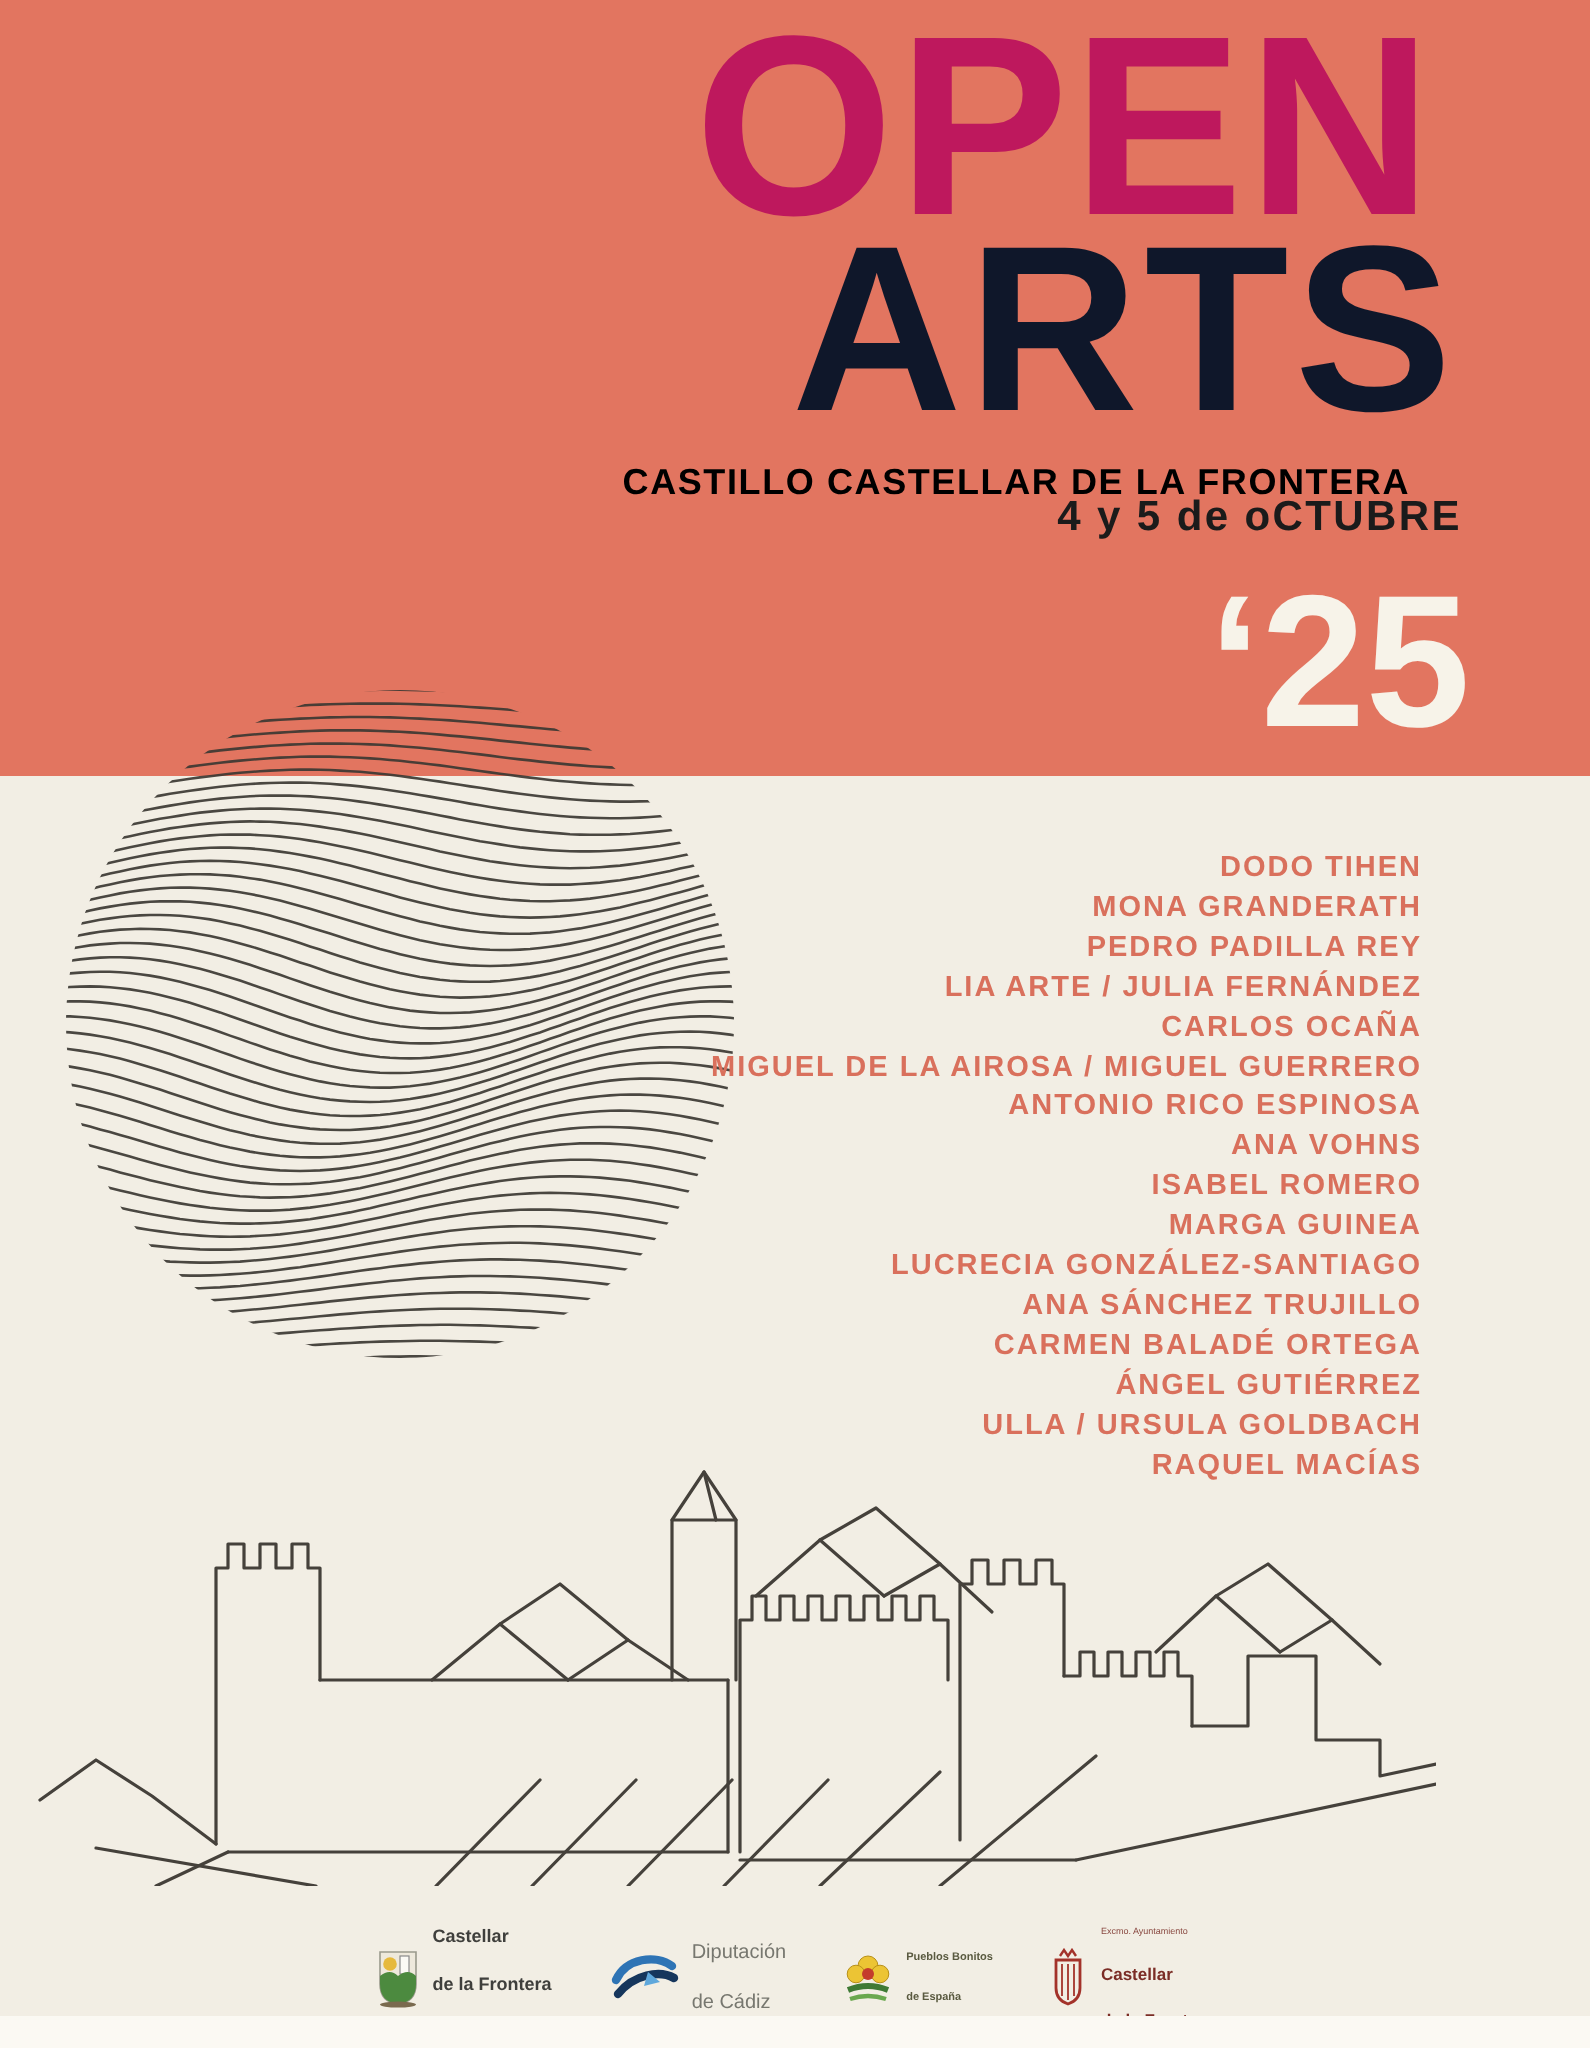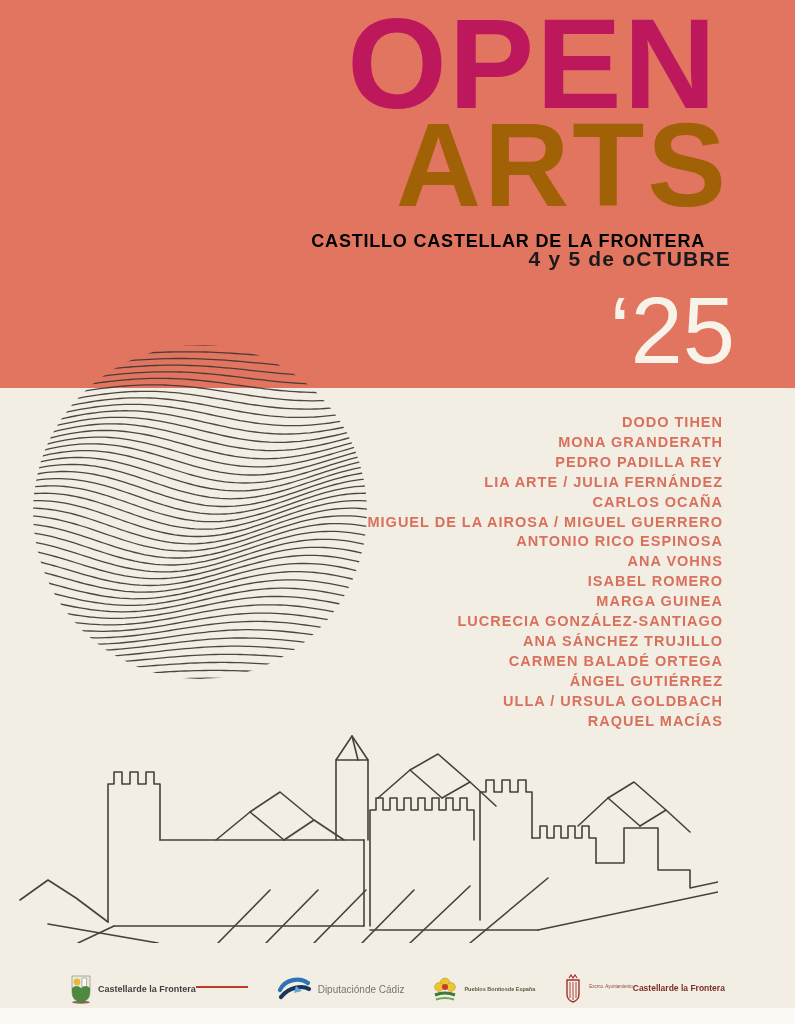--- a/index.html
+++ b/index.html
@@ -12,57 +12,57 @@
   .bottom-strip{position:absolute;left:0;bottom:0;width:795px;height:16px;background:#fbf9f3;}
 
   .t-open{
     position:absolute; top:0px; right:77px;
     font-size:128px; font-weight:800; line-height:1;
     letter-spacing:2px; color:#be185d; white-space:nowrap;
   }
   .t-arts{
     position:absolute; top:106px; right:66px;
     font-size:118px; font-weight:800; line-height:1;
-    letter-spacing:3px; color:#a16207; white-space:nowrap;
+    letter-spacing:3px; color:#0f172a; white-space:nowrap;
   }
   .venue{
     position:absolute; top:231px; right:90px;
     font-size:18px; font-weight:700; letter-spacing:0.8px;
     color:#000000; white-space:nowrap;
   }
   .dates{
     position:absolute; top:247px; right:64px;
     font-size:21px; font-weight:800; letter-spacing:1.2px;
     color:#1b1b1b; white-space:nowrap;
   }
   .year{
     position:absolute; top:284px; right:60px;
-    font-size:94px; font-weight:400; color:#f7f3e9; line-height:1;
+    font-size:94px; font-weight:700; color:#f7f3e9; line-height:1;
     white-space:nowrap;
   }
 
   .artists{
-    position:absolute; top:409px; right:68px; margin:4px; padding:0;
+    position:absolute; top:409px; right:68px; margin:16px; padding:0;
     list-style:none; text-align:right;
   }
   .artists li{
     font-size:14.5px; font-weight:700; letter-spacing:1px;
     line-height:19.9px; color:#d9705c; white-space:nowrap;
   }
 
   .wave-circle{position:absolute; left:25px; top:337px; width:350px; height:350px;}
   .castle{position:absolute; left:18px; top:728px; width:700px; height:215px;}
   .castle polyline{fill:none; stroke:#45413b; stroke-width:1.6; stroke-linejoin:round; stroke-linecap:round;}
 
   .footer{
     position:absolute; left:0; top:966px; width:795px; height:46px;
     display:flex; justify-content:center; align-items:center; gap:28px;
   }
   .logo{display:flex; align-items:center; gap:6px;}
-  .logo-text{display:flex; flex-direction:row; justify-content:center;}
+  .logo-text{display:flex; flex-direction:column; justify-content:center;gap:14px;}
   .lt-main{font-size:9px; font-weight:700; color:#3f3f3c; line-height:10px; white-space:nowrap;}
   .lt-gray{font-size:10px; font-weight:400; color:#77776f; line-height:11px; white-space:nowrap;}
   .lt-tiny{font-size:5.5px; font-weight:700; color:#5a5a40; line-height:6.5px; white-space:nowrap;}
   .lt-red-main{font-size:8.5px; font-weight:700; color:#7b2d26; line-height:9.5px; white-space:nowrap;}
   .lt-red-tiny{font-size:4.5px; font-weight:400; color:#8a4a42; line-height:6px; white-space:nowrap;}
   .red-bar{width:52px; height:2.5px; background:#c0392b; margin-top:1.5px;}
 </style>
 </head>
 <body>
 

